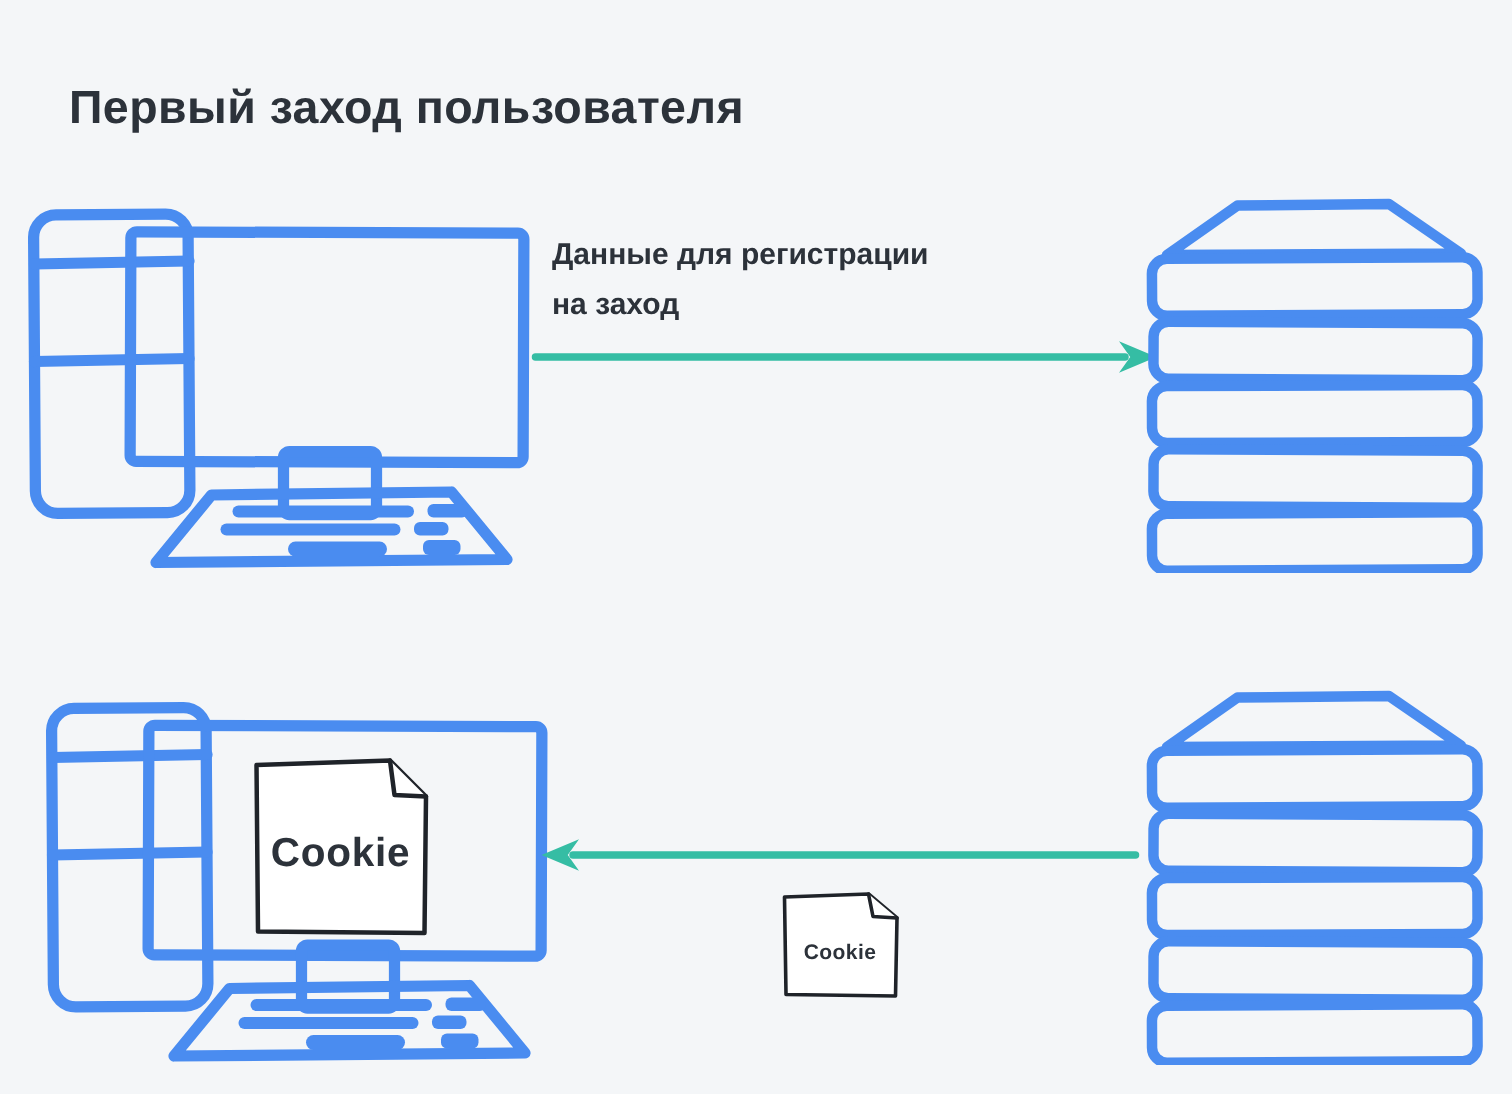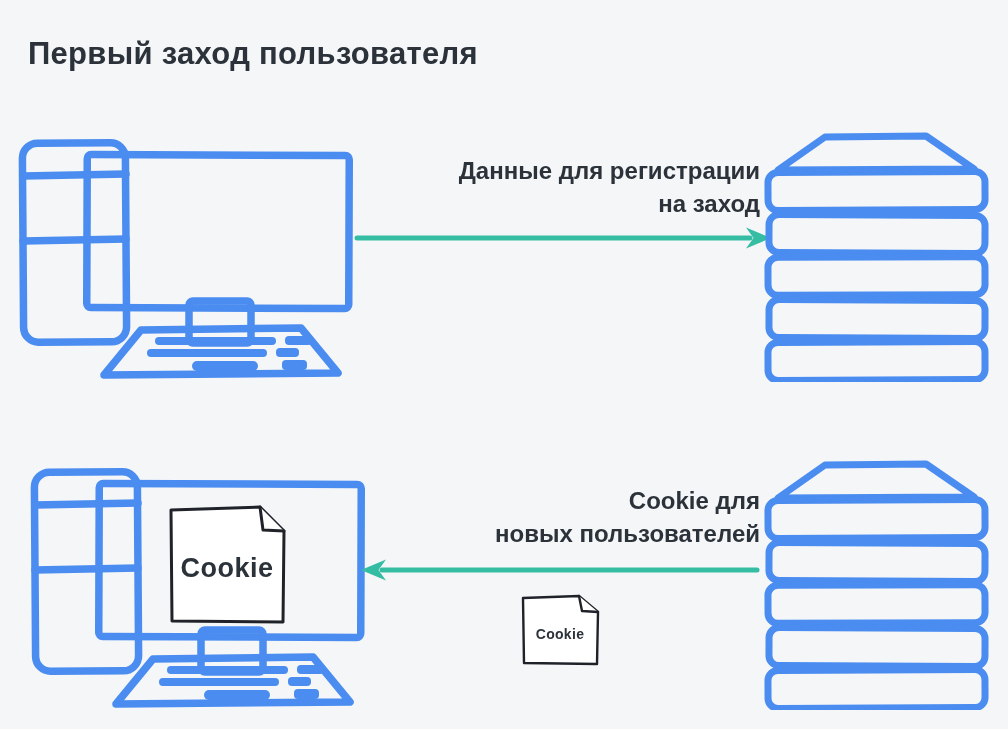--- a/index.html
+++ b/index.html
@@ -20,31 +20,31 @@
     width: 1008px;
     height: 729px;
     background: var(--background);
     overflow: hidden;
   }
   .abs { position: absolute; }
   .page-title {
     position: absolute;
     left: 28px;
     top: 36px;
-    margin: 0;
+    margin: 18px;
     font-size: 31px;
     font-weight: 700;
     color: var(--ink);
     letter-spacing: 0.3px;
   }
   .flow-label {
     position: absolute;
     width: 392px;
-    text-align: right;
-    font-size: 24px;
+    text-align: left;
+    font-size: 20px;
     font-weight: 700;
     line-height: 33px;
     color: var(--ink);
   }
   
   .blue {
     fill: none;
     stroke: var(--sketch-blue);
     stroke-width: 7.5;
     stroke-linecap: round;
@@ -139,24 +139,20 @@
   <svg class="abs" style="left:26px; top:462px" width="340" height="246" viewBox="0 0 340 246">
     <use href="#computer"></use>
   </svg>
 
   <svg class="abs" style="left:167px; top:504px" width="121" height="122" viewBox="0 0 121 122">
     <path class="paper" d="M4 6 L93 3 L117 27 L116 118 L5 117 Z"></path>
     <path class="paper" d="M93 3 L96 26 L117 27"></path>
     <text class="note-text note-text-big" x="60" y="73" text-anchor="middle">Cookie</text>
   </svg>
 
-  <div class="flow-label" style="left:368px; top:484px">
-    <div>Cookie для</div>
-    <div>новых пользователей</div>
-  </div>
 
   <svg class="abs" style="left:358px; top:556px" width="404" height="28" viewBox="0 0 404 28">
     <line class="teal-line" x1="24" y1="14" x2="399" y2="14"></line>
     <path class="teal-fill" d="M28 3.5 L3 14 L28 24.5 L20.5 14 Z"></path>
   </svg>
 
   <svg class="abs" style="left:520px; top:594px" width="82" height="73" viewBox="0 0 82 73">
     <path class="paper paper-thin" d="M3 4 L59 2 L78 18 L77 70 L4 69 Z"></path>
     <path class="paper paper-thin" d="M59 2 L62 17 L78 18"></path>
     <text class="note-text note-text-small" x="40" y="45" text-anchor="middle">Cookie</text>

